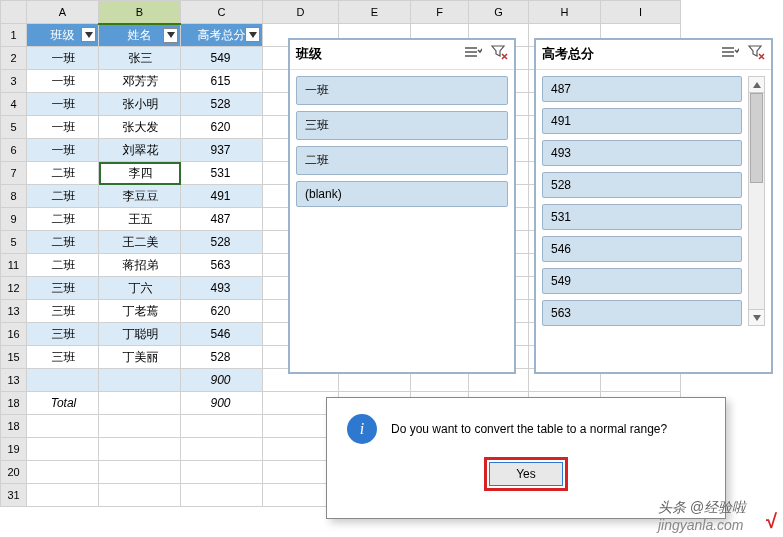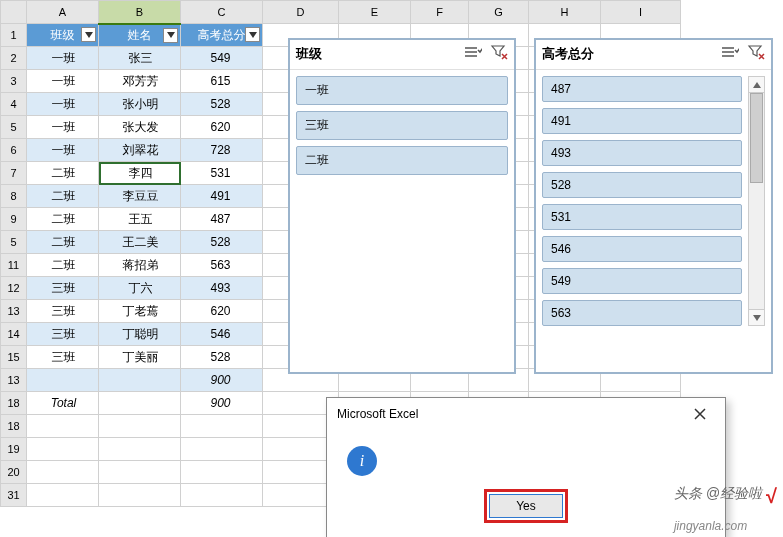--- a/index.html
+++ b/index.html
@@ -34,26 +34,26 @@
   .slicer-scroll .arrow:last-child { border-top: 1px solid #ccc; border-bottom: none; }
   .slicer-scroll .track { flex: 1; position: relative; }
   .slicer-scroll .thumb { position: absolute; left: 1px; right: 1px; top: 0; height: 90px; background: #cfcfcf; border: 1px solid #aaa; }
 
   .dialog { position: absolute; border: 1px solid #888; background: #fff; box-shadow: 4px 4px 8px rgba(0,0,0,0.2); }
   .dialog-title { display: flex; align-items: center; justify-content: space-between; padding: 6px 10px; font-size: 12px; }
   .dialog-title .close { width: 30px; height: 20px; display: flex; align-items: center; justify-content: center; cursor: pointer; }
   .dialog-body { display: flex; align-items: center; gap: 14px; padding: 16px 20px 8px 20px; }
   .dialog-icon { width: 30px; height: 30px; border-radius: 50%; background: #2e78d0; color: #fff; display: flex; align-items: center; justify-content: center; font-style: italic; font-family: Georgia, serif; font-size: 16px; }
   .dialog-msg { font-size: 12px; }
-  .dialog-btns { display: flex; justify-content: center; gap: 28px; padding: 10px 0 19px 0; }
+  .dialog-btns { display: flex; justify-content: center; gap: 28px; padding: 10px 0 32px 0; }
   .dbtn { width: 74px; height: 24px; border: 1px solid #999; background: #e8e8e8; font-size: 12px; cursor: pointer; }
   .yes-hl { outline: 3px solid #d62222; outline-offset: 2px; border: 1px solid #2e78d0; }
 
-  .watermark { position: absolute; right: 6px; bottom: 4px; font-size: 14px; color: #666; font-style: italic; display: flex; align-items: flex-start; gap: 4px; }
-  .watermark .sub { font-size: 12px; color: #888; display: block; margin-top: 16px; }
+  .watermark { position: absolute; right: 6px; bottom: 4px; font-size: 14px; color: #666; font-style: italic; display: flex; align-items: flex-end; gap: 20px; }
+  .watermark .sub { font-size: 14px; color: #888; display: block; }
   .watermark .chk { color: #d62222; font-weight: bold; font-style: normal; font-size: 20px; }
 </style>
 </head>
 <body>
 
 <table class="grid">
   <colgroup>
     <col style="width:26px">
       <col class="cA">
       <col class="cB">
@@ -149,21 +149,21 @@
         <td class="data "></td>
         <td class="data "></td>
         <td class="data "></td>
         <td class="data "></td>
         <td class="data "></td>
       </tr>
       <tr>
         <th class="rh">6</th>
         <td class="data band1 left">一班</td>
         <td class="data band1 left">刘翠花</td>
-        <td class="data band1 right">728</td>
+        <td class="data band1 right">937</td>
         <td class="data "></td>
         <td class="data "></td>
         <td class="data "></td>
         <td class="data "></td>
         <td class="data "></td>
         <td class="data "></td>
       </tr>
       <tr>
         <th class="rh">7</th>
         <td class="data band0 left">二班</td>
@@ -242,21 +242,21 @@
         <td class="data band0 left">丁老蔫</td>
         <td class="data band0 right">620</td>
         <td class="data "></td>
         <td class="data "></td>
         <td class="data "></td>
         <td class="data "></td>
         <td class="data "></td>
         <td class="data "></td>
       </tr>
       <tr>
-        <th class="rh">14</th>
+        <th class="rh">16</th>
         <td class="data band1 left">三班</td>
         <td class="data band1 left">丁聪明</td>
         <td class="data band1 right">546</td>
         <td class="data "></td>
         <td class="data "></td>
         <td class="data "></td>
         <td class="data "></td>
         <td class="data "></td>
         <td class="data "></td>
       </tr>
@@ -359,20 +359,21 @@
             <path d="M2 2h12l-4 5v5l-4-2V7z" stroke="#555" stroke-width="1.2" fill="none"></path>
             <path d="M12 10l5 5M17 10l-5 5" stroke="#b33" stroke-width="1.5"></path>
           </svg></span>
     </span>
   </div>
   <div class="slicer-body">
     <div class="slicer-items" id="slicer1-items">
         <div class="slicer-item">一班</div>
         <div class="slicer-item">三班</div>
         <div class="slicer-item">二班</div>
+        <div class="slicer-item">(blank)</div>
       </div>
   </div>
 </div>
 
 <div class="slicer" style="left:534px; top:38px; width:239px; height:336px;">
   <div class="slicer-hdr">
     <span class="title">高考总分</span>
     <span class="btns">
       <span><svg viewBox="0 0 18 16">
             <path d="M1 4h12M1 8h12M1 12h12" stroke="#555" stroke-width="1.5" fill="none"></path>
@@ -407,30 +408,23 @@
       <div class="arrow">
           <svg width="8" height="6">
             <path d="M0 0 L4 6 L8 0 Z" fill="#666"></path>
           </svg>
         </div>
     </div>
   </div>
 </div>
 
 <div class="dialog" style="left:326px; top:397px; width:400px;">
-  <div class="dialog-title">
-    <span>Microsoft Excel</span>
-    <span class="close">
-        <svg width="12" height="12">
-          <path d="M1 1 L11 11 M11 1 L1 11" stroke="#333" stroke-width="1.5"></path>
-        </svg>
-      </span>
-  </div>
   <div class="dialog-body">
     <div class="dialog-icon">i</div>
+    <div class="dialog-msg">Do you want to convert the table to a normal range?</div>
   </div>
   <div class="dialog-btns">
     <button class="dbtn yes-hl">Yes</button>
   </div>
 </div>
 
 <div class="watermark">
   <div>
     <span>头条 @经验啦</span>
     <span class="sub">jingyanla.com</span>

